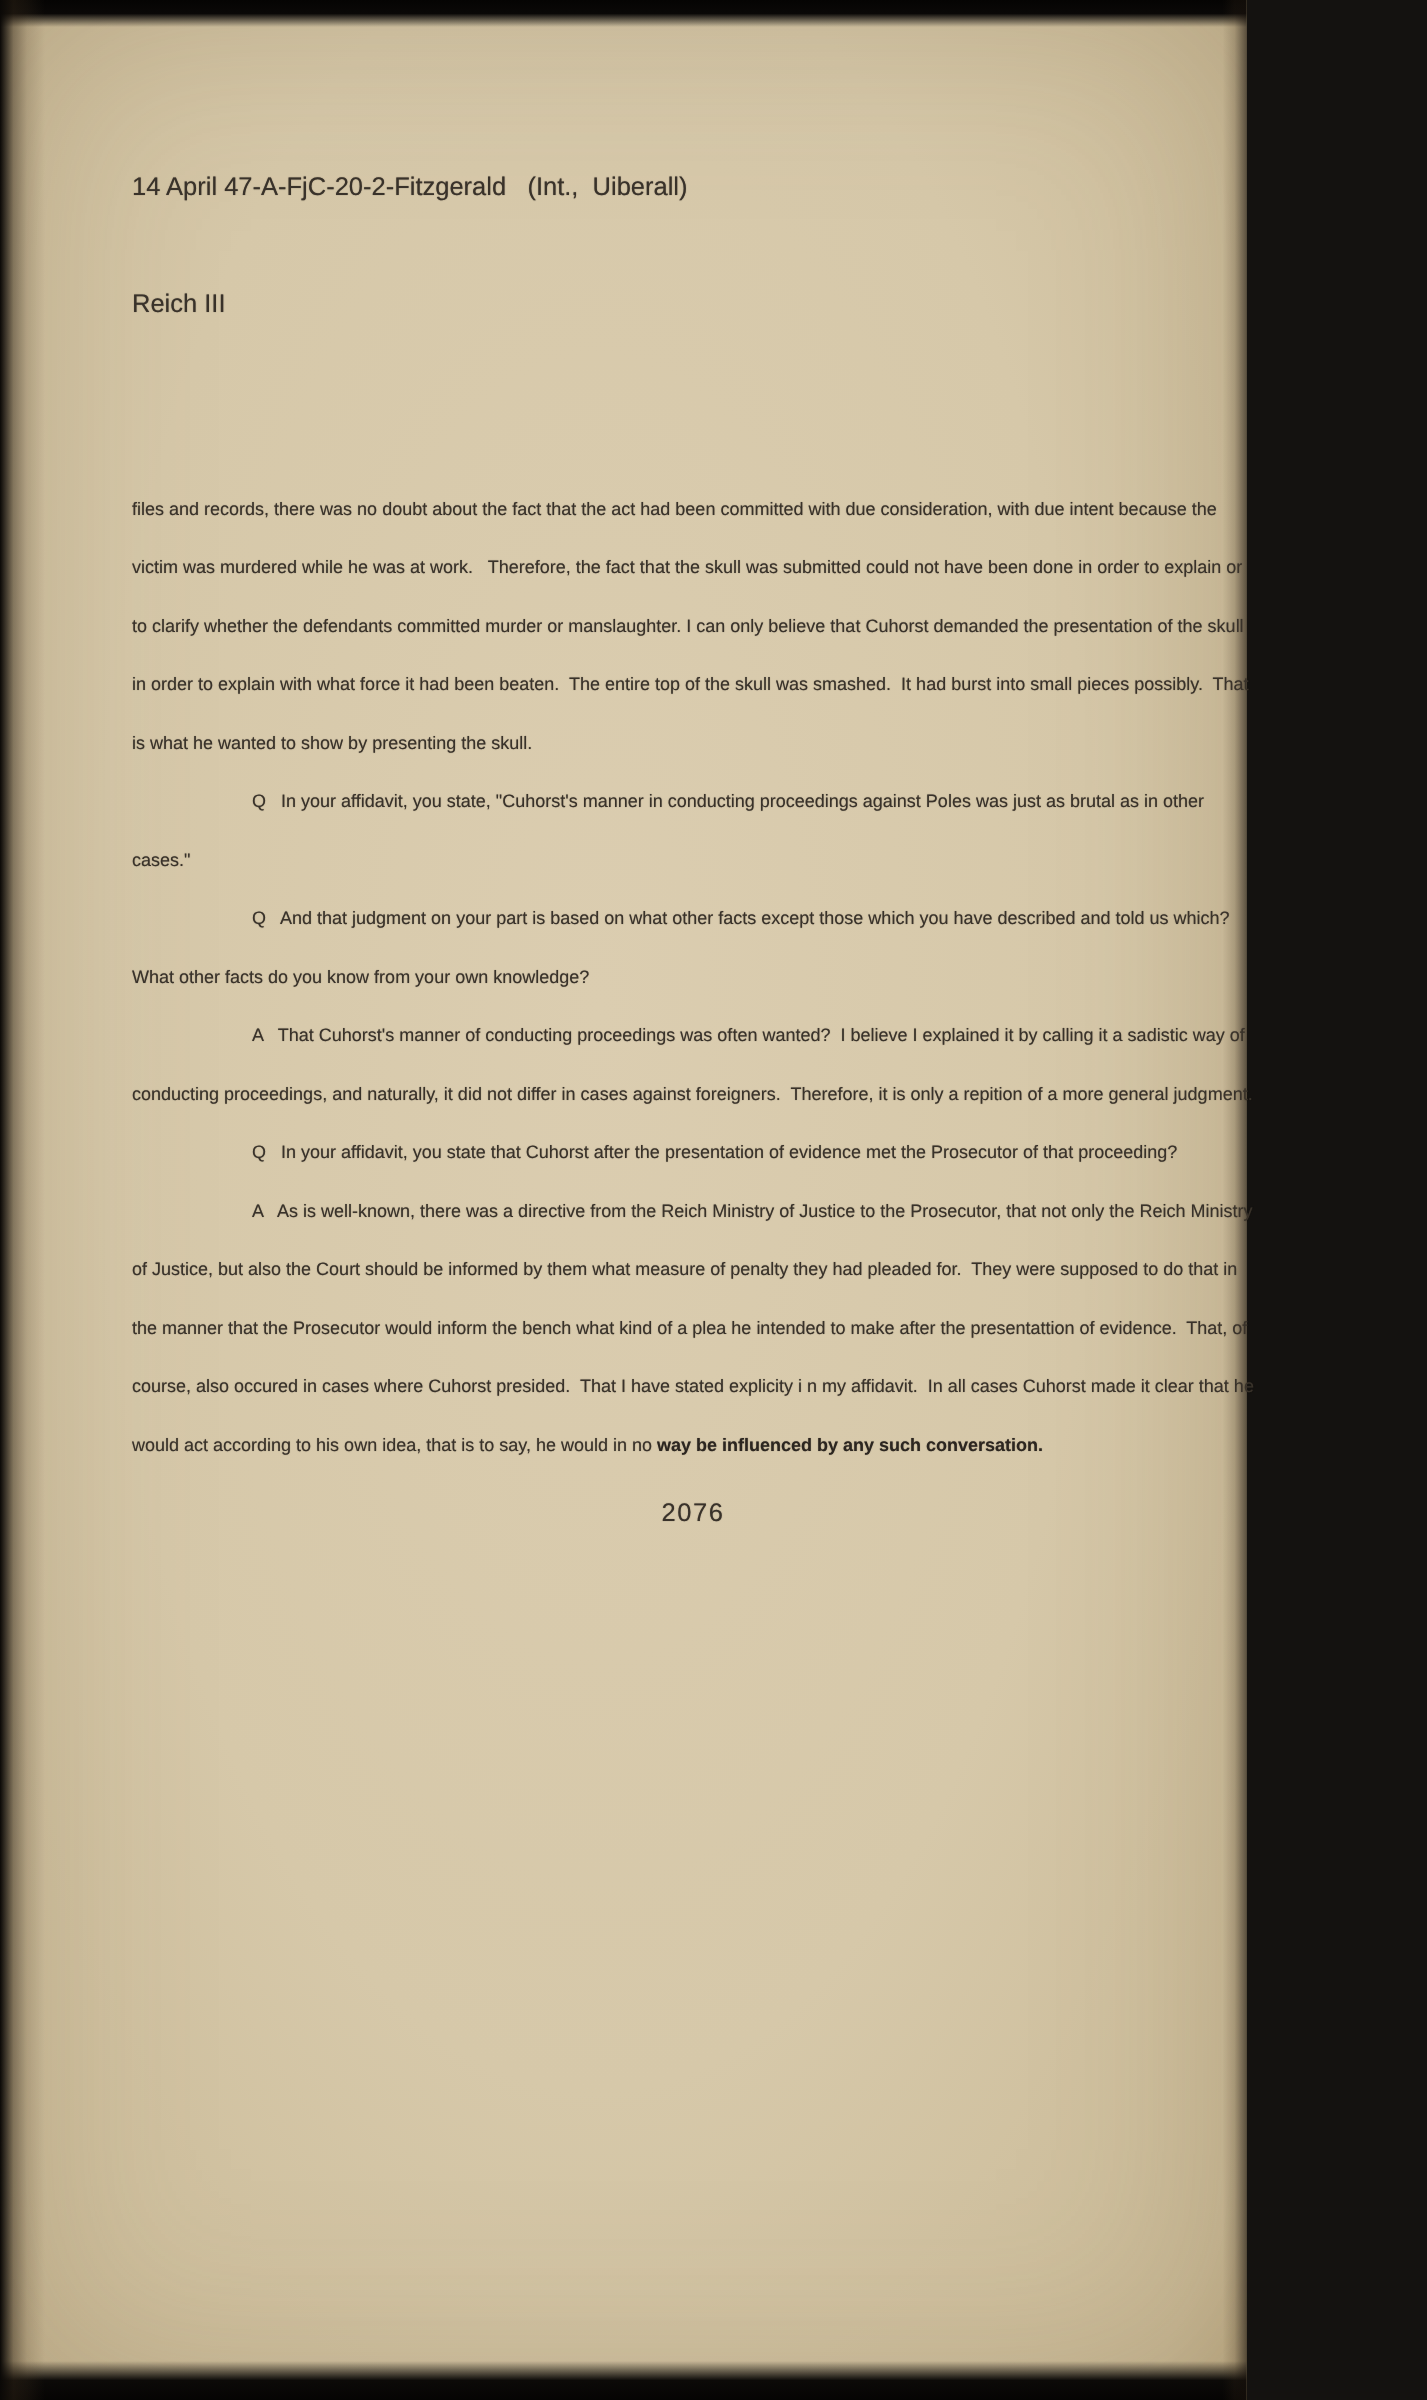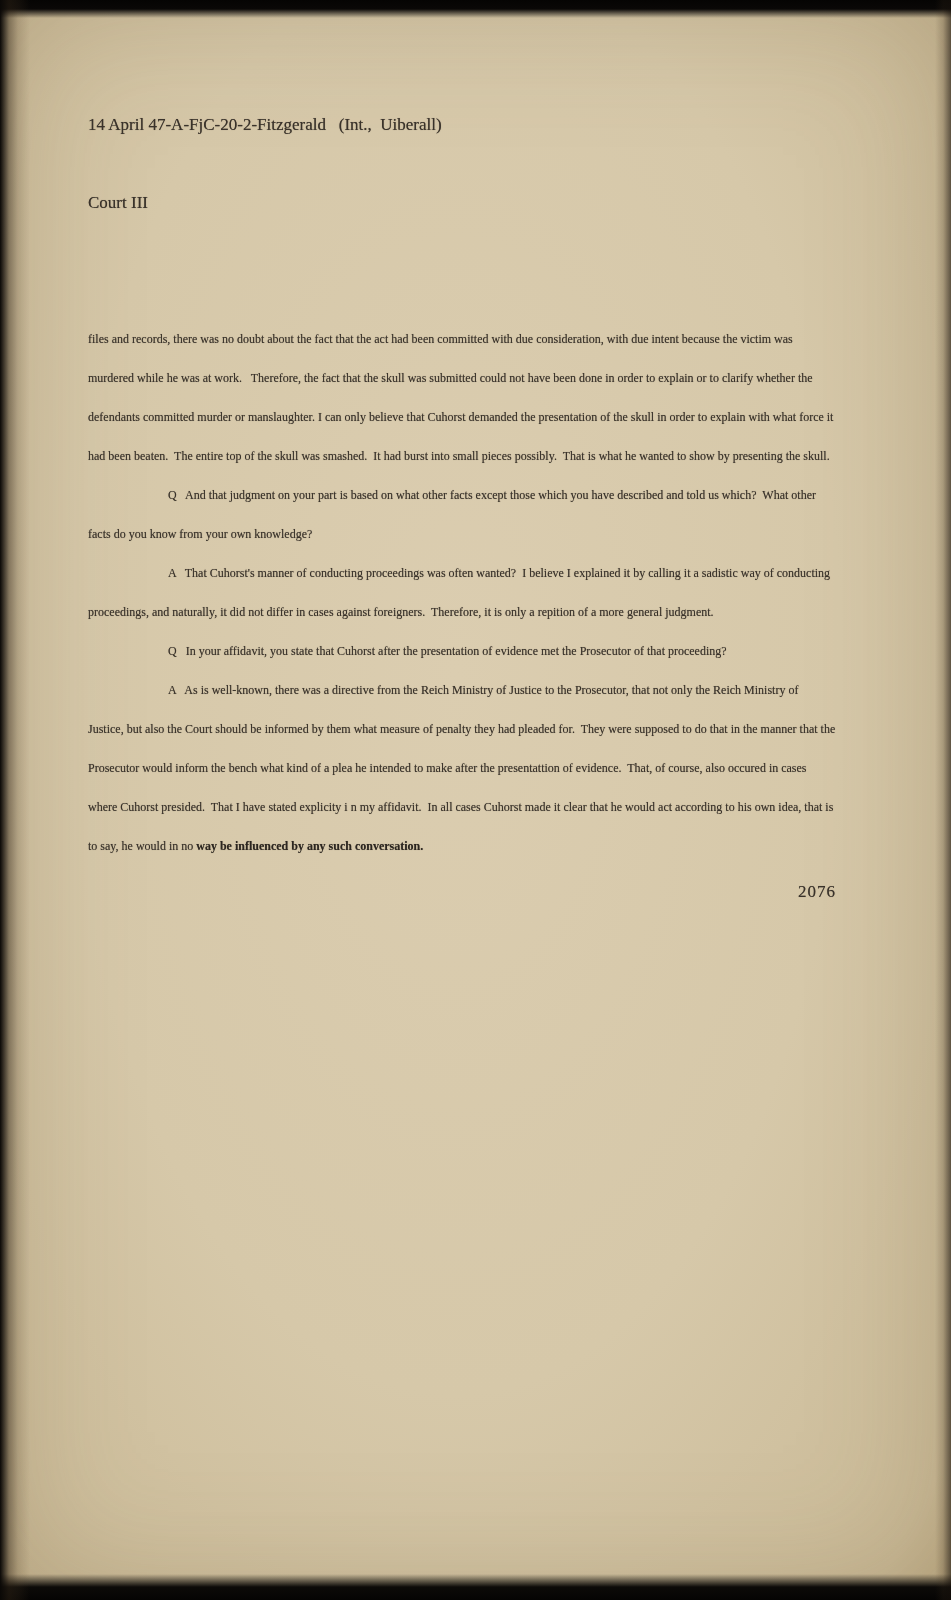--- a/index.html
+++ b/index.html
@@ -5,26 +5,26 @@
   html, body {
     margin: 0;
     padding: 0;
     width: 951px;
     height: 1600px;
     overflow: hidden;
     background: #141210;
   }
   .scan {
     position: relative;
-    width: 951px;
+    width: 831px;
     height: 1600px;
     background:
       radial-gradient(ellipse at 48% 42%, #dbcdb0 0%, #d6c8a9 55%, #cbbb98 92%, #c2b08a 100%);
     box-shadow: inset 0 0 140px rgba(110, 88, 55, 0.28);
-    font-family: Liberation Serif, serif;
+    font-family: Liberation Sans, sans-serif;
     color: #39322a;
   }
   .edge { position: absolute; pointer-events: none; }
   .edge.top {
     top: 0; left: 0; right: 0; height: 18px;
     background: linear-gradient(to bottom, #050403 0, #0a0807 9px, rgba(10,8,7,0) 18px);
   }
   .edge.bottom {
     bottom: 0; left: 0; right: 0; height: 26px;
     background: linear-gradient(to top, #050403 0, #0c0a08 13px, rgba(12,10,8,0) 26px);
@@ -62,43 +62,44 @@
   }
   .para.qa {
     text-indent: 80px;
   }
   .para .bold {
     font-weight: bold;
     color: #2c2620;
   }
   .pagenum {
     margin-top: 16px;
-    text-align: right;
+    text-align: center;
     font-size: 17px;
     letter-spacing: 1px;
     text-shadow: 0 0 0.7px rgba(55, 47, 38, 0.6);
   }
 </style>
 </head>
 <body>
 
 <div class="scan">
   <div class="edge top"></div>
   <div class="edge bottom"></div>
   <div class="edge left"></div>
   <div class="edge right"></div>
 
   <div class="content">
     <div class="doc-header">
       <div>14 April 47-A-FjC-20-2-Fitzgerald   (Int.,  Uiberall)</div>
-      <div>Court III</div>
+      <div>Reich III</div>
     </div>
 
     <div class="body-text">
       <p class="para">files and records, there was no doubt about the fact that the act had been committed with due consideration, with due intent because the victim was murdered while he was at work.   Therefore, the fact that the skull was submitted could not have been done in order to explain or to clarify whether the defendants committed murder or manslaughter. I can only believe that Cuhorst demanded the presentation of the skull in order to explain with what force it had been beaten.  The entire top of the skull was smashed.  It had burst into small pieces possibly.  That is what he wanted to show by presenting the skull.</p>
+      <p class="para qa">Q   In your affidavit, you state, "Cuhorst's manner in conducting proceedings against Poles was just as brutal as in other cases."</p>
       <p class="para qa">Q   And that judgment on your part is based on what other facts except those which you have described and told us which?  What other facts do you know from your own knowledge?</p>
       <p class="para qa">A   That Cuhorst's manner of conducting proceedings was often wanted?  I believe I explained it by calling it a sadistic way of conducting proceedings, and naturally, it did not differ in cases against foreigners.  Therefore, it is only a repition of a more general judgment.</p>
       <p class="para qa">Q   In your affidavit, you state that Cuhorst after the presentation of evidence met the Prosecutor of that proceeding?</p>
       <p class="para qa"><span>A   As is well-known, there was a directive from the Reich Ministry of Justice to the Prosecutor, that not only the Reich Ministry of Justice, but also the Court should be informed by them what measure of penalty they had pleaded for.  They were supposed to do that in the manner that the Prosecutor would inform the bench what kind of a plea he intended to make after the presentattion of evidence.  That, of course, also occured in cases where Cuhorst presided.  That I have stated explicity i n my affidavit.  In all cases Cuhorst made it clear that he would act according to his own idea, that is to say, he would in no </span><span class="bold">way be influenced by any such conversation.</span></p>
     </div>
 
     <div class="pagenum">2076</div>
   </div>
 </div>
 

